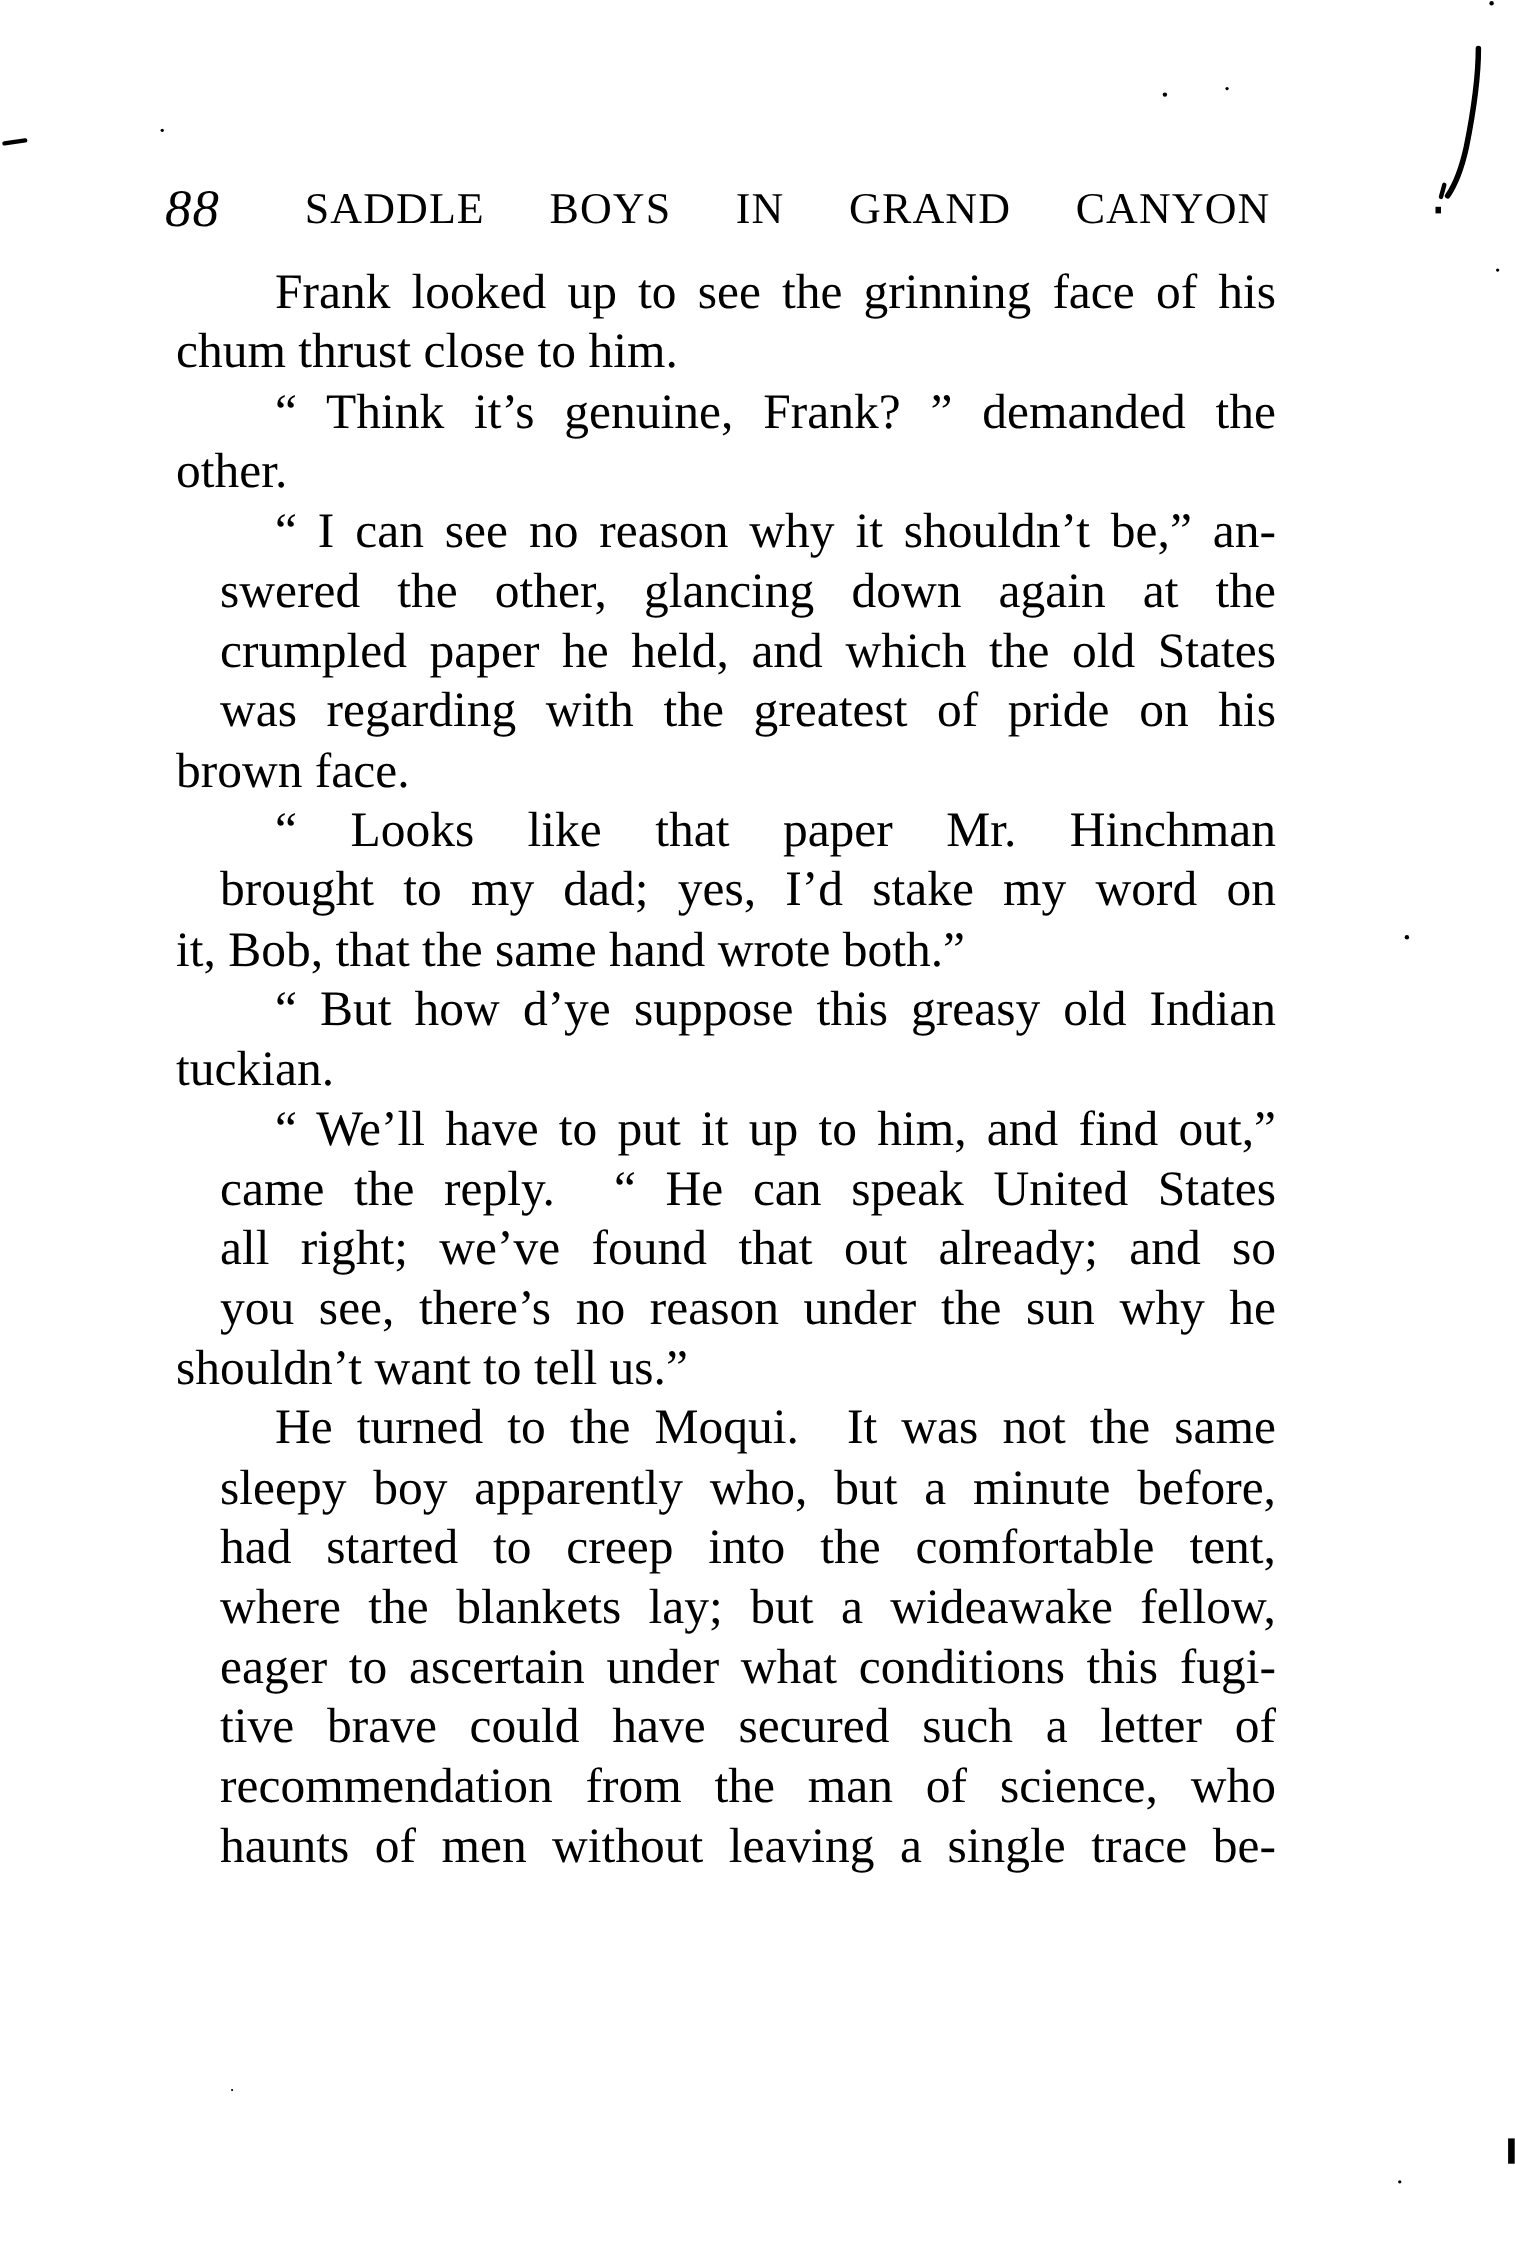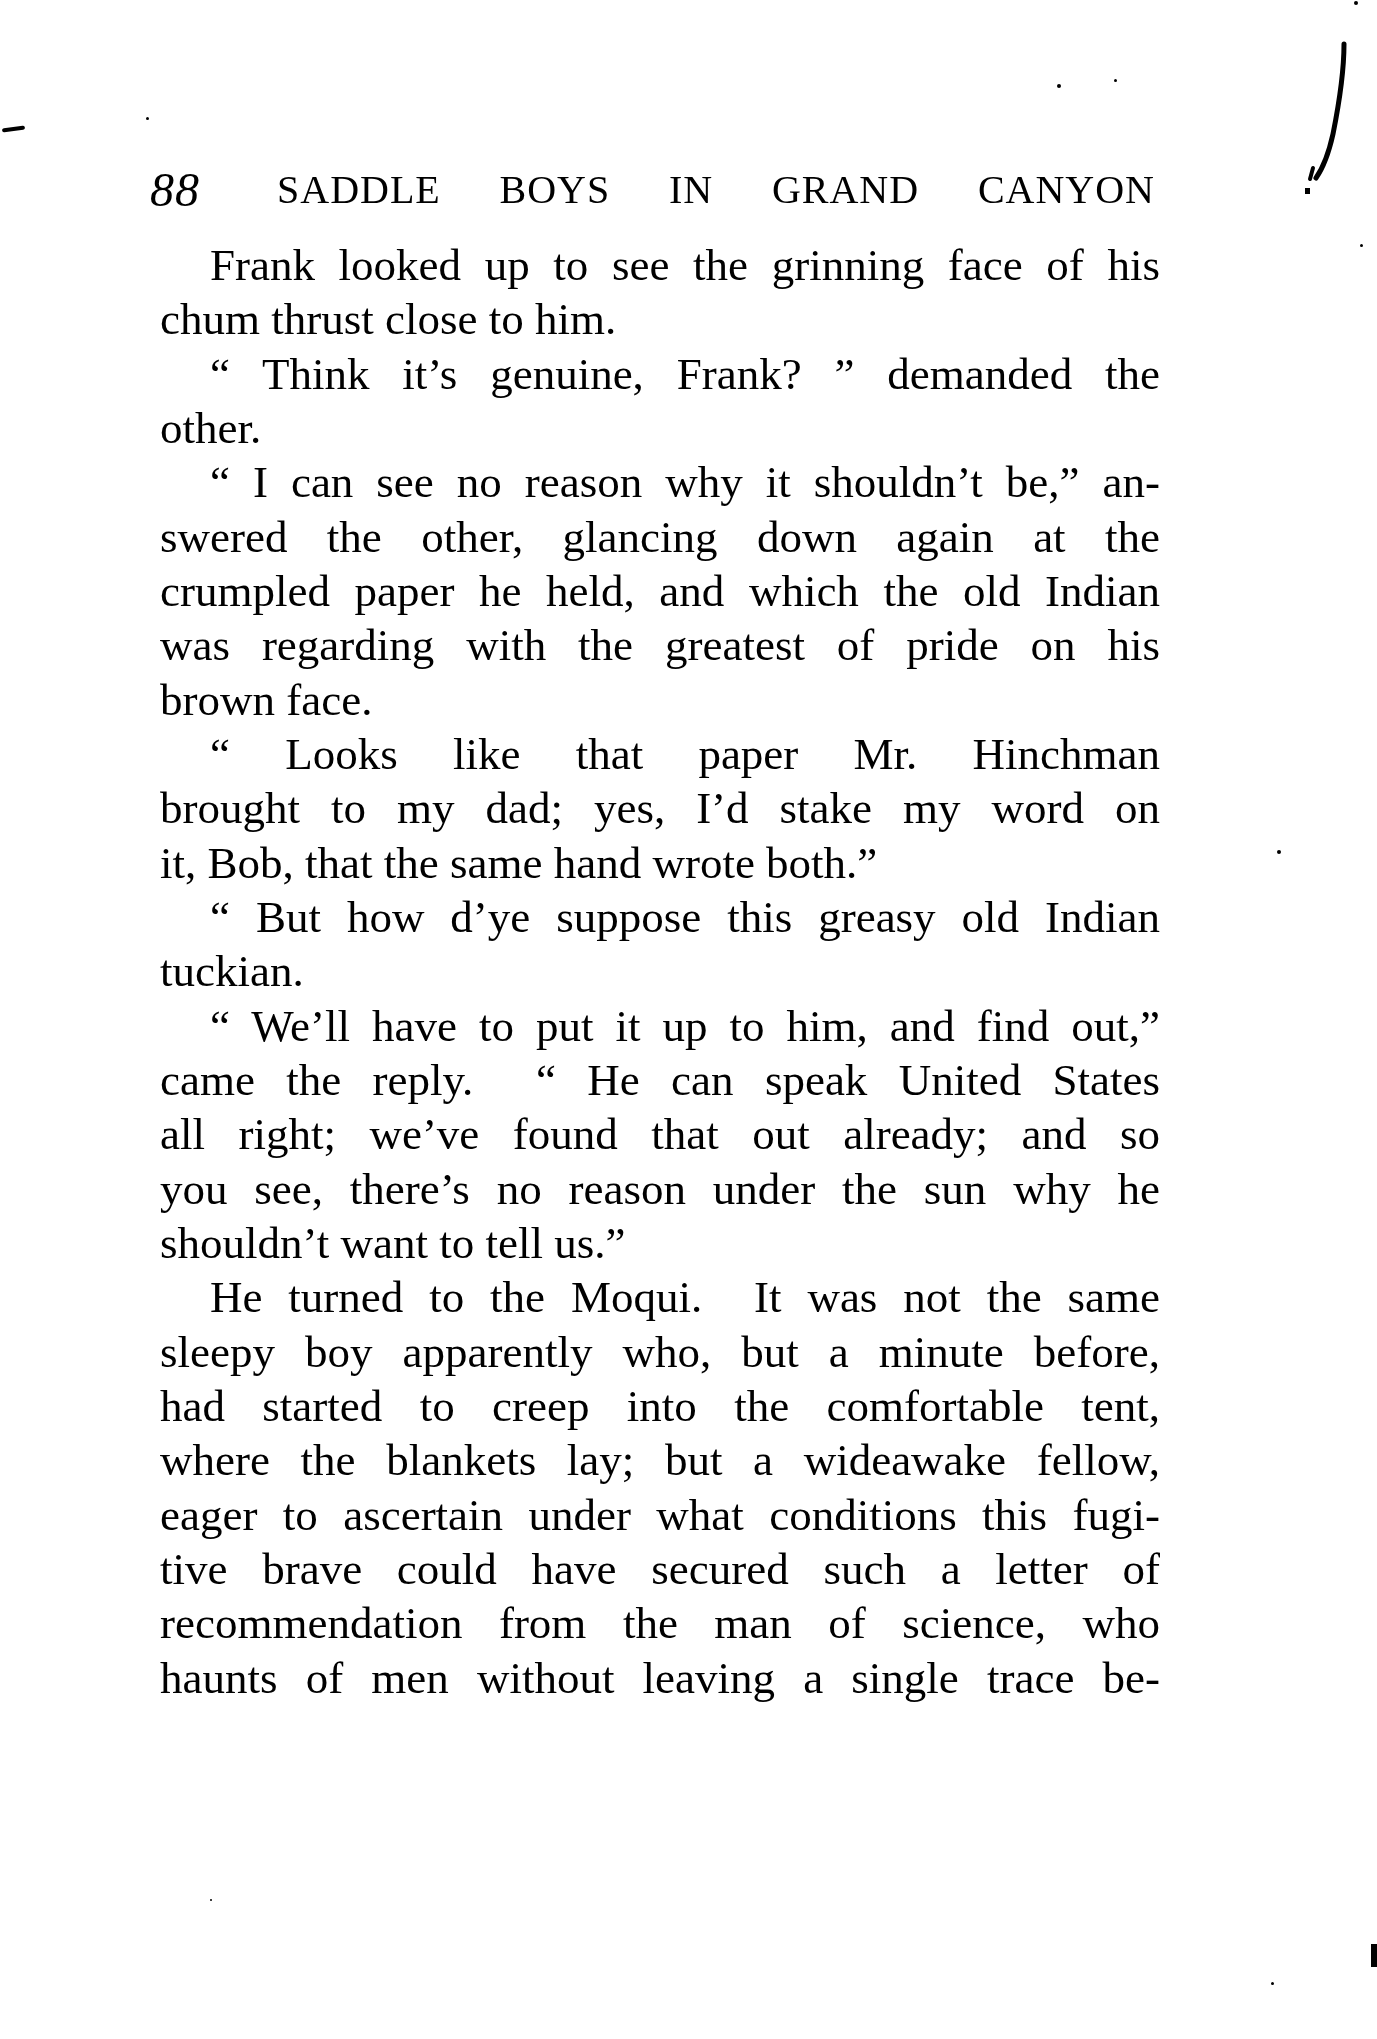--- a/index.html
+++ b/index.html
@@ -37,20 +37,21 @@
     line-height: 54.33px;
   }
   .line {
     height: 54.33px;
     text-align: right;
     text-align-last: left;
   }
   .line.just {
     text-align: justify;
     text-align-last: justify;
+    margin-left: 40px;
   }
   .line.indent { padding-left: 50px; }
 
   .speck { position: absolute; background: #000; border-radius: 50%; }
   .dash-speck {
     position: absolute; background: #000;
     border-radius: 3px; transform: rotate(-8deg);
   }
   .edge-mark {
     position: absolute; background: #000;
@@ -66,21 +67,21 @@
 
   <div class="page-title">SADDLE BOYS IN GRAND CANYON</div>
 
   <div class="text-block">
       <div class="line just indent">Frank looked up to see the grinning face of his</div>
       <div class="line">chum thrust close to him.</div>
       <div class="line just indent">“ Think it’s genuine, Frank? ” demanded the</div>
       <div class="line">other.</div>
       <div class="line just indent">“ I can see no reason why it shouldn’t be,” an-</div>
       <div class="line just">swered the other, glancing down again at the</div>
-      <div class="line just">crumpled paper he held, and which the old Indian</div>
+      <div class="line just">crumpled paper he held, and which the old States</div>
       <div class="line just">was regarding with the greatest of pride on his</div>
       <div class="line">brown face.</div>
       <div class="line just indent">“ Looks like that paper Mr. Hinchman</div>
       <div class="line just">brought to my dad; yes, I’d stake my word on</div>
       <div class="line">it, Bob, that the same hand wrote both.”</div>
       <div class="line just indent">“ But how d’ye suppose this greasy old Indian</div>
       <div class="line">tuckian.</div>
       <div class="line just indent">“ We’ll have to put it up to him, and find out,”</div>
       <div class="line just">came the reply.&nbsp; “ He can speak United States</div>
       <div class="line just">all right; we’ve found that out already; and so</div>

